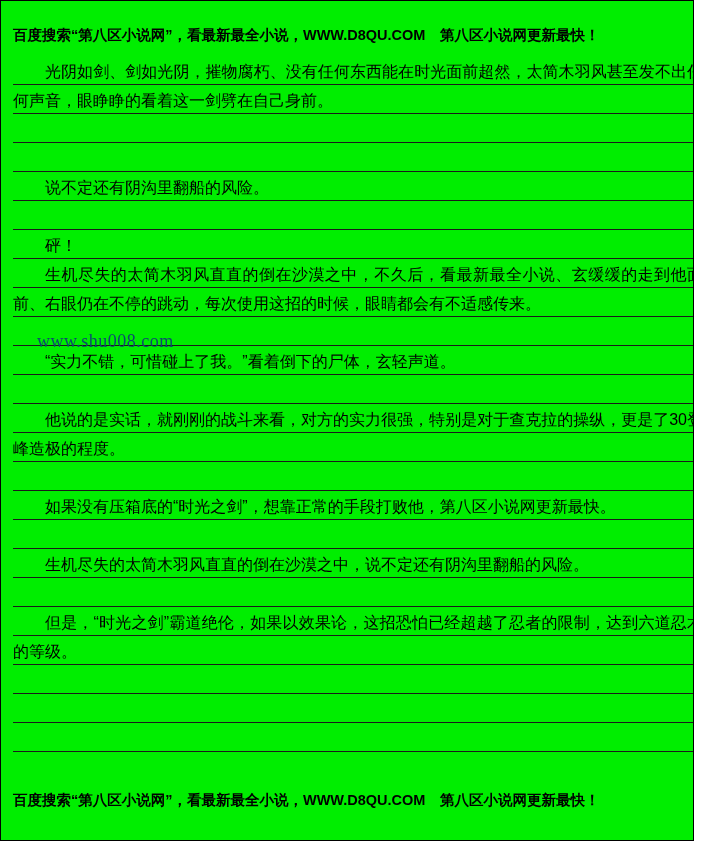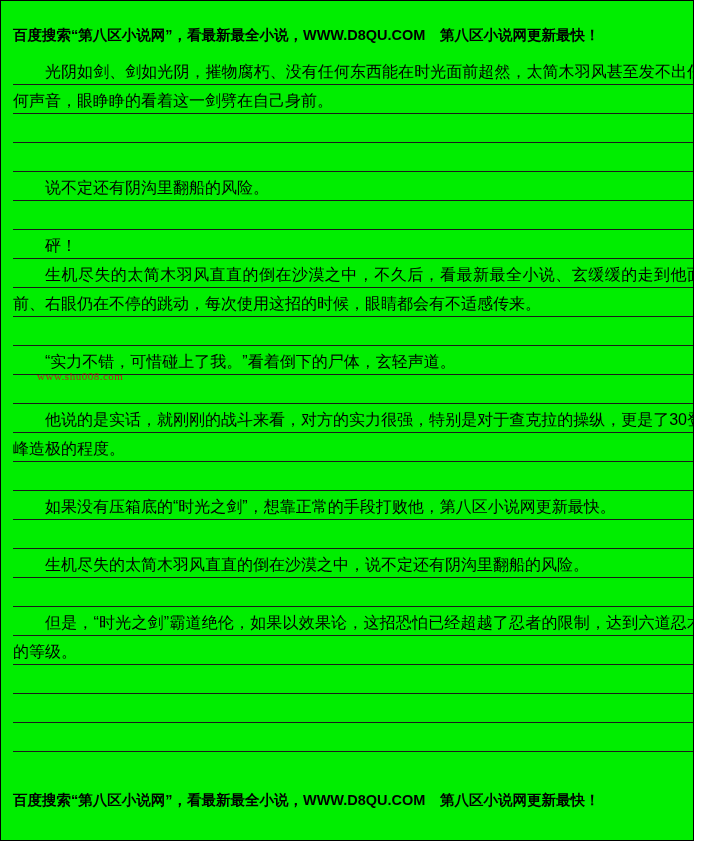--- a/index.html
+++ b/index.html
@@ -77,24 +77,23 @@
     );
   }
   .para.blank {
     height: 29px;
   }
   .watermark {
     position: absolute;
     left: 36px;
     top: 330px;
     font-family: "Liberation Serif", serif;
-    font-size: 11px;
-    color: #b91c1c;
+    font-size: 18px;
+    color: #0c4a6e;
     letter-spacing: 0.5px;
-    margin-top: 39px;
   }
 </style>
 </head>
 <body>
 
 <div id="page">
 
   <div class="content">
     <div class="banner">百度搜索“第八区小说网”，看最新最全小说，WWW.D8QU.COM　第八区小说网更新最快！</div>
   </div>

